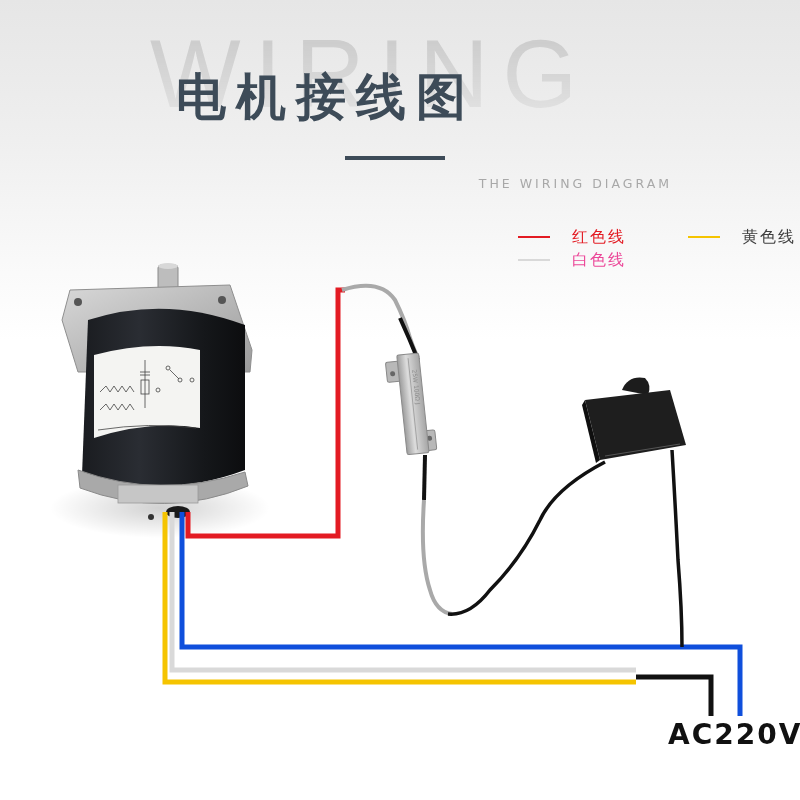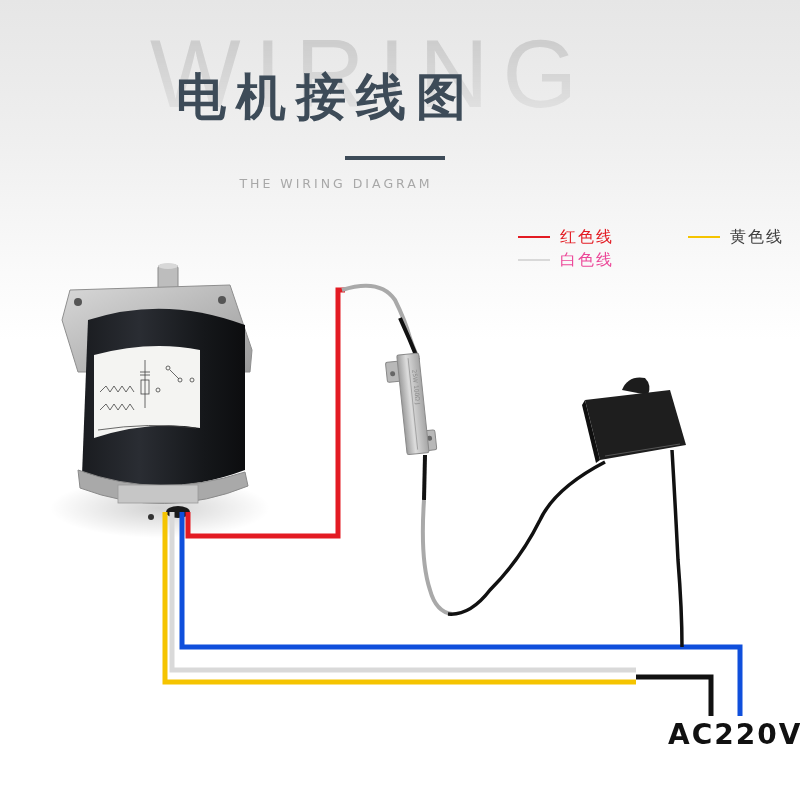--- a/index.html
+++ b/index.html
@@ -7,25 +7,25 @@
          background: linear-gradient(180deg,#e6e6e6 0px,#efefef 140px,#f9f9f9 260px,#ffffff 340px,#ffffff 800px);
          font-family:"DejaVu Sans", sans-serif; }
   .abs { position:absolute; }
   .bgword { left:150px; top:26px; font-family:"Liberation Sans", sans-serif; font-weight:400;
             font-size:96px; letter-spacing:14px; color:#c9c9c9; line-height:1;
             -webkit-mask-image: linear-gradient(180deg, rgba(0,0,0,1) 0%, rgba(0,0,0,0.25) 100%);
             mask-image: linear-gradient(180deg, rgba(0,0,0,1) 0%, rgba(0,0,0,0.25) 100%); }
   .title { left:0; width:652px; top:72px; text-align:center; font-size:50px; font-weight:700;
            color:#3d4b58; letter-spacing:10px; line-height:1; }
   .rule { left:345px; top:156px; width:100px; height:4px; background:#3d4b58; }
-  .subtitle { left:0; width:672px; top:176px; text-align:center; font-size:12.5px; letter-spacing:3px; color:#a8a8a8; }
+  .subtitle { left:0; width:672px; top:176px; text-align:right; font-size:12.5px; letter-spacing:3px; color:#a8a8a8; }
   .legend-row { display:flex; align-items:center; font-size:16px; line-height:1; }
   .legend-item { display:flex; align-items:center; width:170px; }
   .legend-line { width:32px; height:2px; margin-right:10px; }
-  .legend-label { letter-spacing:2px; }
+  .legend-label { letter-spacing:2px;margin-left:12px; }
   .ac-label { left:668px; top:718px; font-size:28px; font-weight:700; color:#111; letter-spacing:2px;
               font-family:"DejaVu Sans", sans-serif; }
   svg { position:absolute; left:0; top:0; }
 </style>
 </head>
 <body>
 
 <div class="abs bgword">WIRING</div>
 <div class="abs title">电机接线图</div>
 <div class="abs rule"></div>

